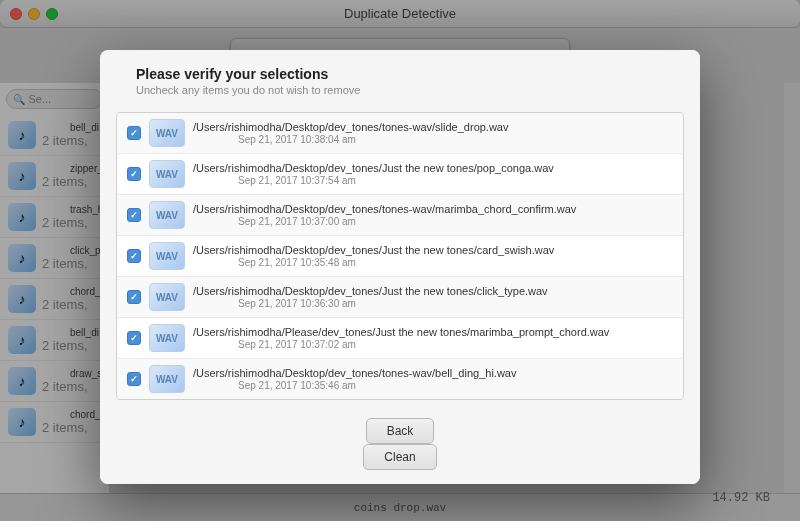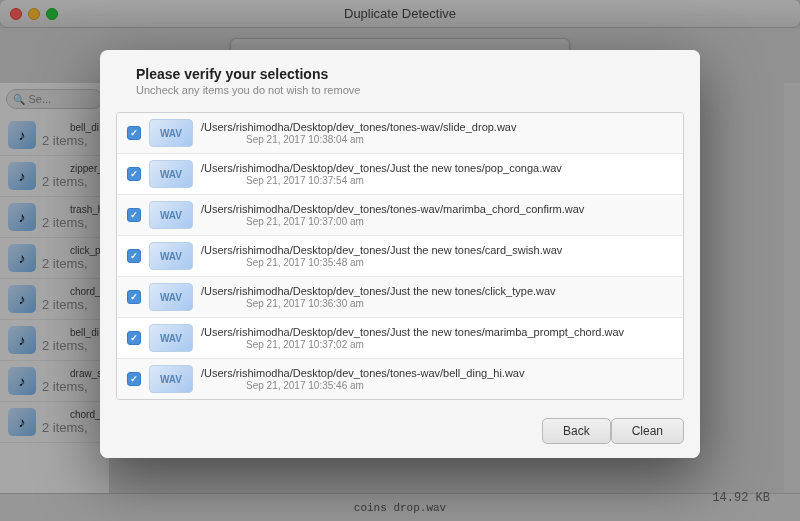--- a/index.html
+++ b/index.html
@@ -217,21 +217,21 @@
       flex-shrink: 0;
     }
     .file-checkbox::after {
       content: '✓';
       color: white;
       font-size: 9px;
       font-weight: bold;
     }
 
     .file-icon {
-      width: 44px;
+      width: 36px;
       height: 28px;
       background: linear-gradient(135deg, #dce8f8, #a8c8f0);
       border-radius: 4px;
       display: flex;
       align-items: center;
       justify-content: center;
       font-size: 10px;
       color: #5585b5;
       font-weight: bold;
       flex-shrink: 0;
@@ -256,20 +256,21 @@
       margin-left: 45px;
     }
 
     
     .modal-footer {
       padding: 10px 16px 14px 16px;
       display: flex;
       justify-content: flex-end;
       align-items: center;
       background: #f5f5f5;
+      flex-direction: column;
     }
 
     .btn {
       padding: 5px 20px;
       border-radius: 5px;
       font-size: 12px;
       cursor: pointer;
       font-family: inherit;
       font-weight: 500;
     }
@@ -447,21 +448,21 @@
       <div class="file-info">
         <div class="file-path">/Users/rishimodha/Desktop/dev_tones/Just the new tones/click_type.wav</div>
         <div class="file-date">Sep 21, 2017 10:36:30 am</div>
       </div>
     </div>
 
     <div class="file-item">
       <div class="file-checkbox"></div>
       <div class="file-icon">WAV</div>
       <div class="file-info">
-        <div class="file-path">/Users/rishimodha/Desktop/dev_tones/Just the new tones/marimba_prompt_chord.wav</div>
+        <div class="file-path">/Users/rishimodha/Please/dev_tones/Just the new tones/marimba_prompt_chord.wav</div>
         <div class="file-date">Sep 21, 2017 10:37:02 am</div>
       </div>
     </div>
 
     <div class="file-item">
       <div class="file-checkbox"></div>
       <div class="file-icon">WAV</div>
       <div class="file-info">
         <div class="file-path">/Users/rishimodha/Desktop/dev_tones/tones-wav/bell_ding_hi.wav</div>
         <div class="file-date">Sep 21, 2017 10:35:46 am</div>

